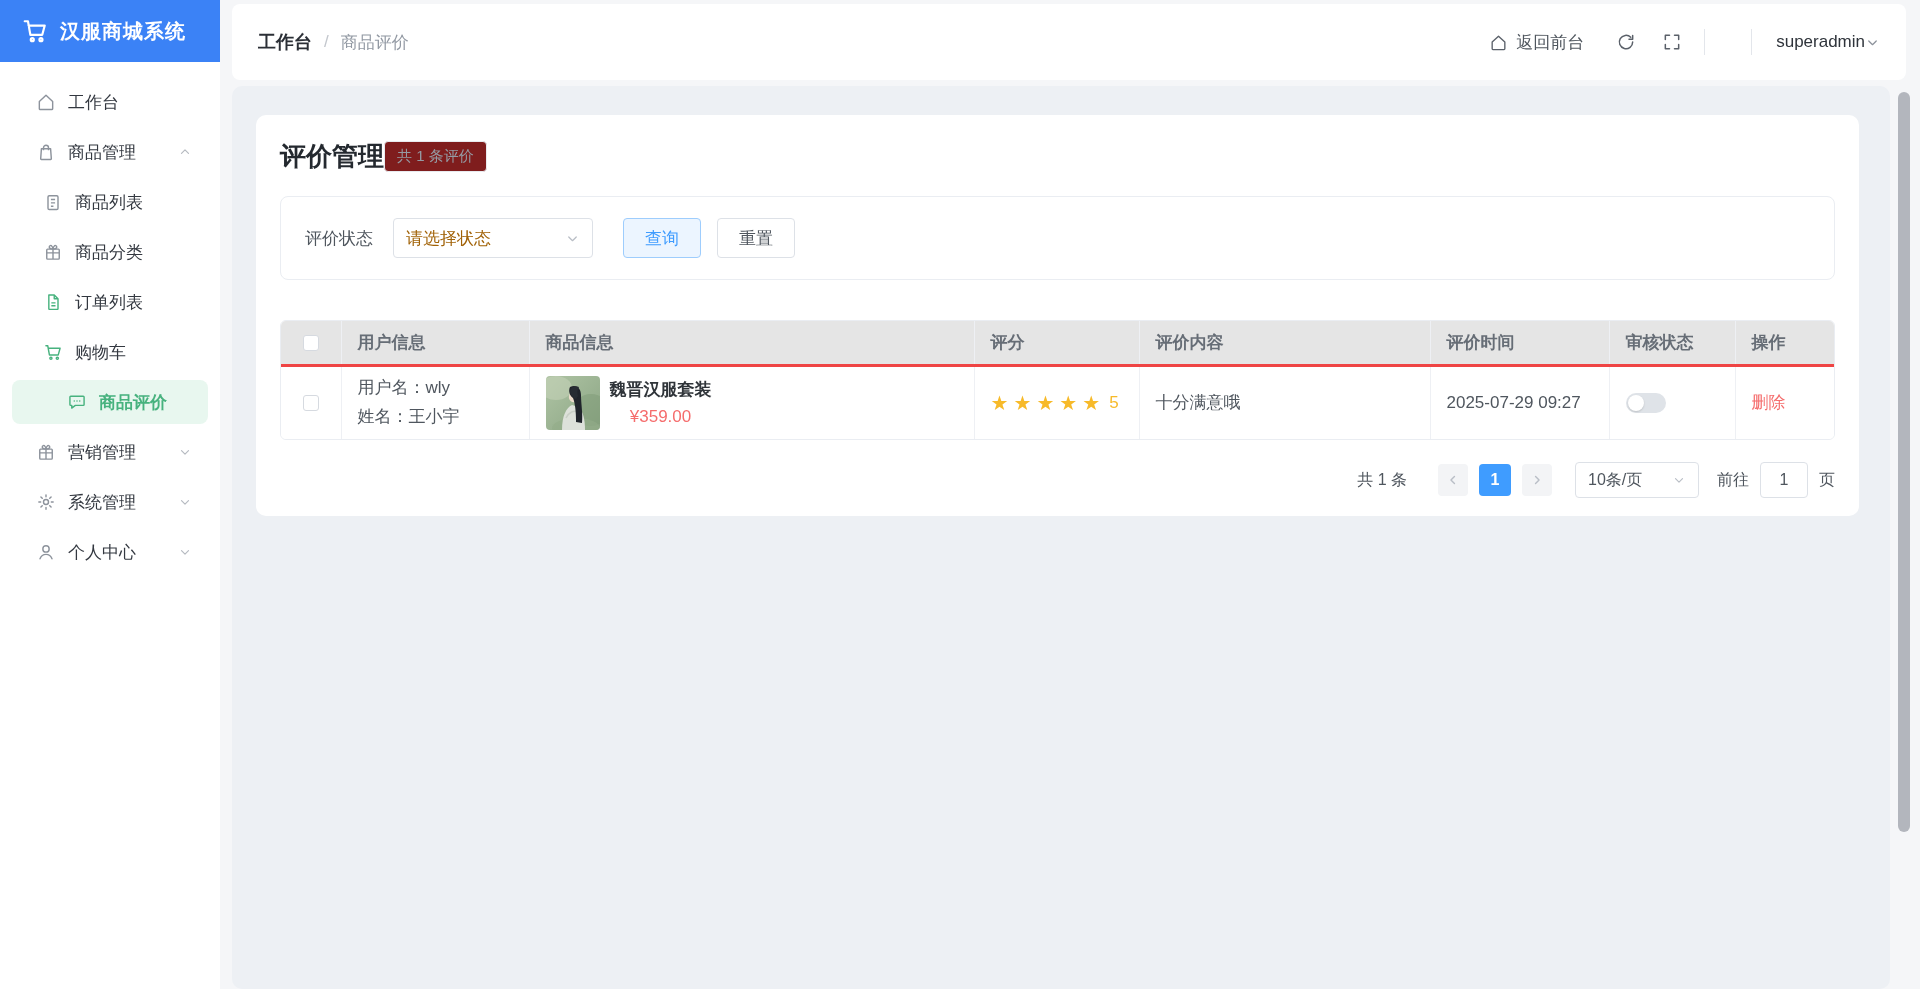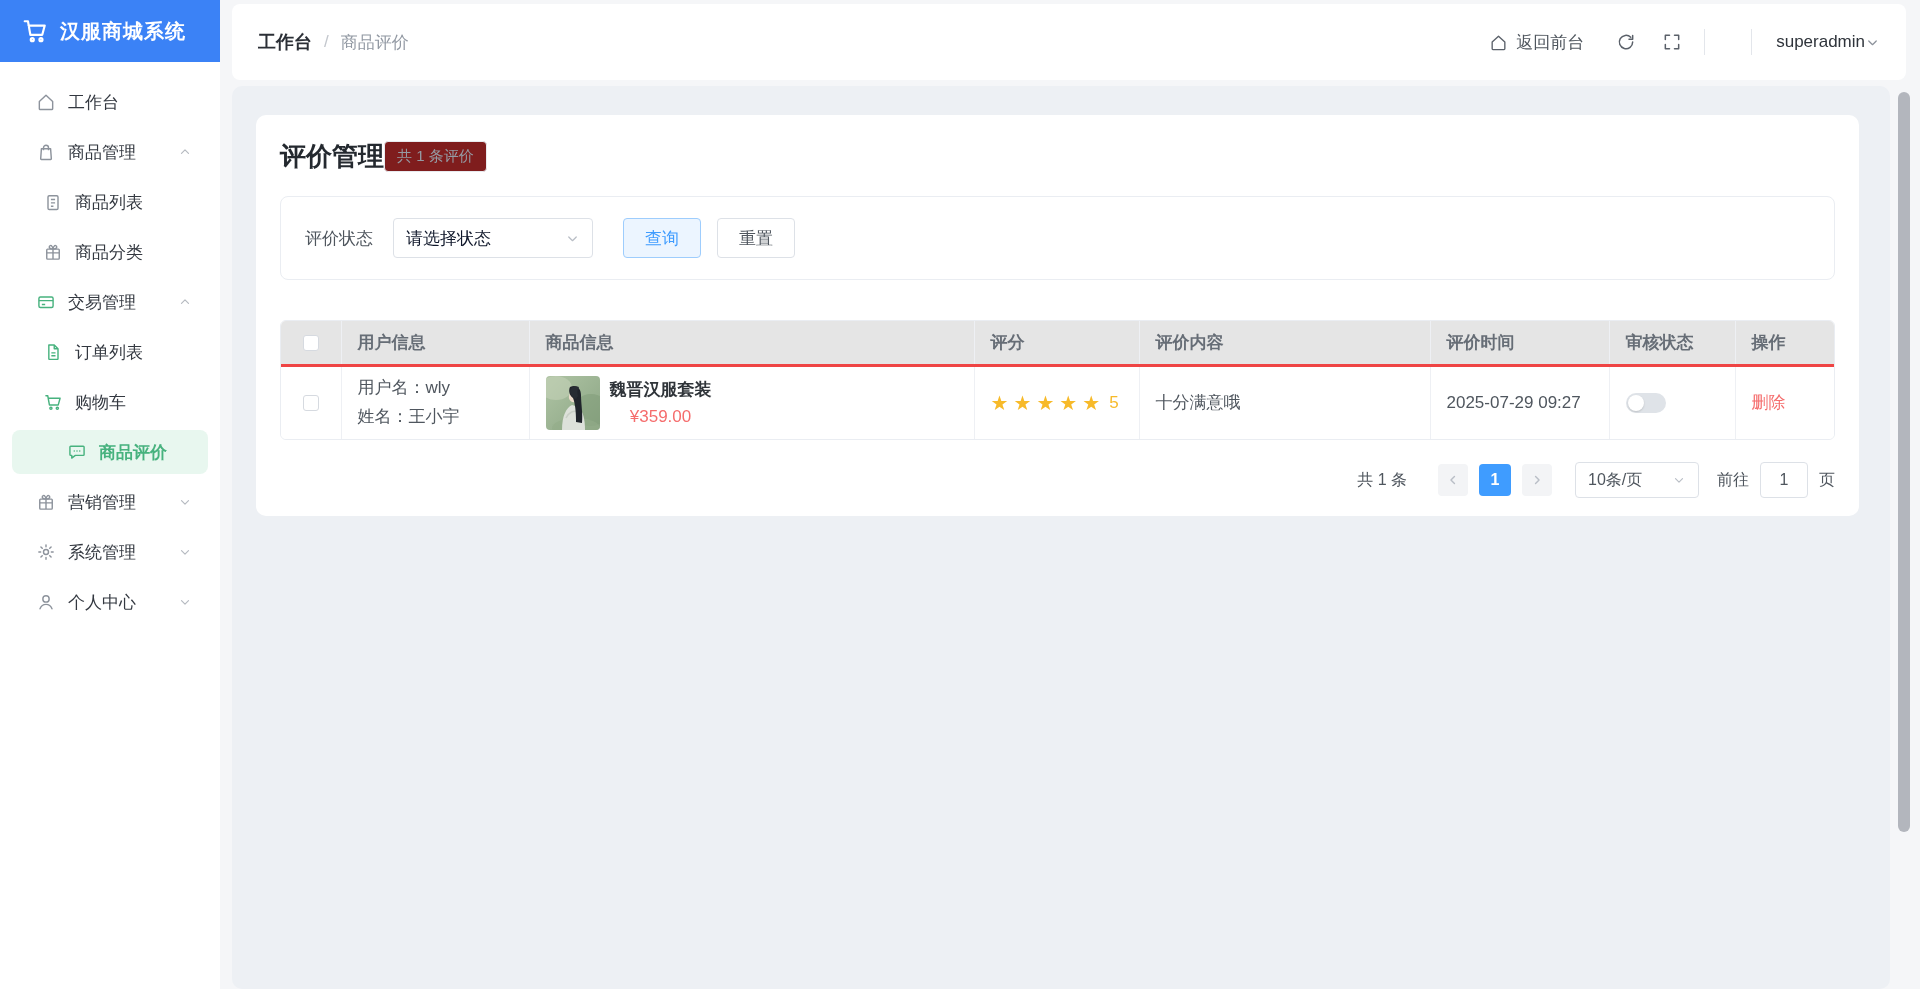--- a/index.html
+++ b/index.html
@@ -40,21 +40,21 @@
   
   .content { position:absolute; left:232px; top:86px; width:1658px; height:903px; background:#edf0f4; border-radius:10px; }
   .card { margin:29px 31px 0 24px; background:#fff; border-radius:10px; padding:24px 24px 18px; }
   .title-row { display:flex; align-items:center; }
   .page-title { font-size:26px; font-weight:bold; color:#24292f; }
   .count-badge { margin-left:0; font-size:15px; color:#959aa3; background:#7f1d1d; border:1px solid #e8eaee; border-radius:4px; padding:5px 12px; }
 
   .filter-box { margin-top:22px; border:1px solid #eaedf2; border-radius:8px; padding:21px 24px; display:flex; align-items:center; }
   .f-label { font-size:17px; color:#4f565e; margin-right:20px; }
   .select { width:200px; height:40px; border:1px solid #dde1e7; border-radius:4px; background:#fff; display:flex; align-items:center; padding:0 12px; cursor:pointer; }
-  .select .ph { font-size:17px; color:#0f172a; }
+  .select .ph { font-size:17px; color:#a16207; }
   .select .chev { margin-left:auto; width:15px; height:15px; color:#b9bec6; }
   .btn { height:40px; padding:0 21px; border-radius:4px; font-size:17px; font-family:inherit; cursor:pointer; }
   .btn-query { margin-left:30px; background:#ecf5ff; border:1px solid #9ecdfd; color:#3f9cff; }
   .btn-reset { margin-left:16px; background:#fff; border:1px solid #dde1e7; color:#4f565e; }
 
   .table-box { margin-top:40px; border:1px solid #eaedf2; border-radius:6px; overflow:hidden; }
   table { width:100%; border-collapse:collapse; font-size:17px; table-layout:fixed; }
   th { height:44px; font-weight:bold; color:#666d76; text-align:left; padding:0 16px; background:#e5e5e5;
        border-bottom:3px solid #ef4444; border-right:1px solid #eef0f4; }
   td { height:74px; padding:0 16px; border-right:1px solid #eef0f4; color:#4f565e; vertical-align:middle; background:#fff; }
@@ -138,34 +138,20 @@
     <div class="mi sub">
       <span class="ic">
         <svg viewBox="0 0 24 24" width="20" height="20" fill="none" stroke="currentColor" stroke-width="1.7" stroke-linejoin="round">
             <rect x="4.5" y="8.5" width="15" height="12" rx="1"></rect>
             <path d="M4.5 13h15M12 8.5V20.5M12 8.5C10.2 8.5 7.5 7.8 7.5 6s2.2-2.3 3.1-1c.7.9 1.4 2.2 1.4 3.5 0-1.3.7-2.6 1.4-3.5.9-1.3 3.1-.8 3.1 1s-2.7 2.5-4.5 2.5z"></path>
           </svg>
       </span>
       <span>商品分类</span>
     </div>
 
-    <div class="mi">
-      <span class="ic green">
-        <svg viewBox="0 0 24 24" width="20" height="20" fill="none" stroke="currentColor" stroke-width="1.7" stroke-linejoin="round">
-            <rect x="3.5" y="6" width="17" height="12.5" rx="1.8"></rect>
-            <path d="M3.5 10.3h17M7 15h4"></path>
-          </svg>
-      </span>
-      <span>交易管理</span>
-      <span class="arrow up">
-        <svg viewBox="0 0 24 24" width="14" height="14" fill="none" stroke="currentColor" stroke-width="2" stroke-linecap="round" stroke-linejoin="round">
-            <path d="M6 9.5l6 6 6-6"></path>
-          </svg>
-      </span>
-    </div>
 
     <div class="mi sub">
       <span class="ic green">
         <svg viewBox="0 0 24 24" width="20" height="20" fill="none" stroke="currentColor" stroke-width="1.7" stroke-linejoin="round">
             <path d="M7 3.5h6.5L18 8v12a.8.8 0 0 1-.8.8H7.8a.8.8 0 0 1-.8-.8z"></path>
             <path d="M13.5 3.5V8H18M10 13h5M10 16.5h5"></path>
           </svg>
       </span>
       <span>订单列表</span>
     </div>

